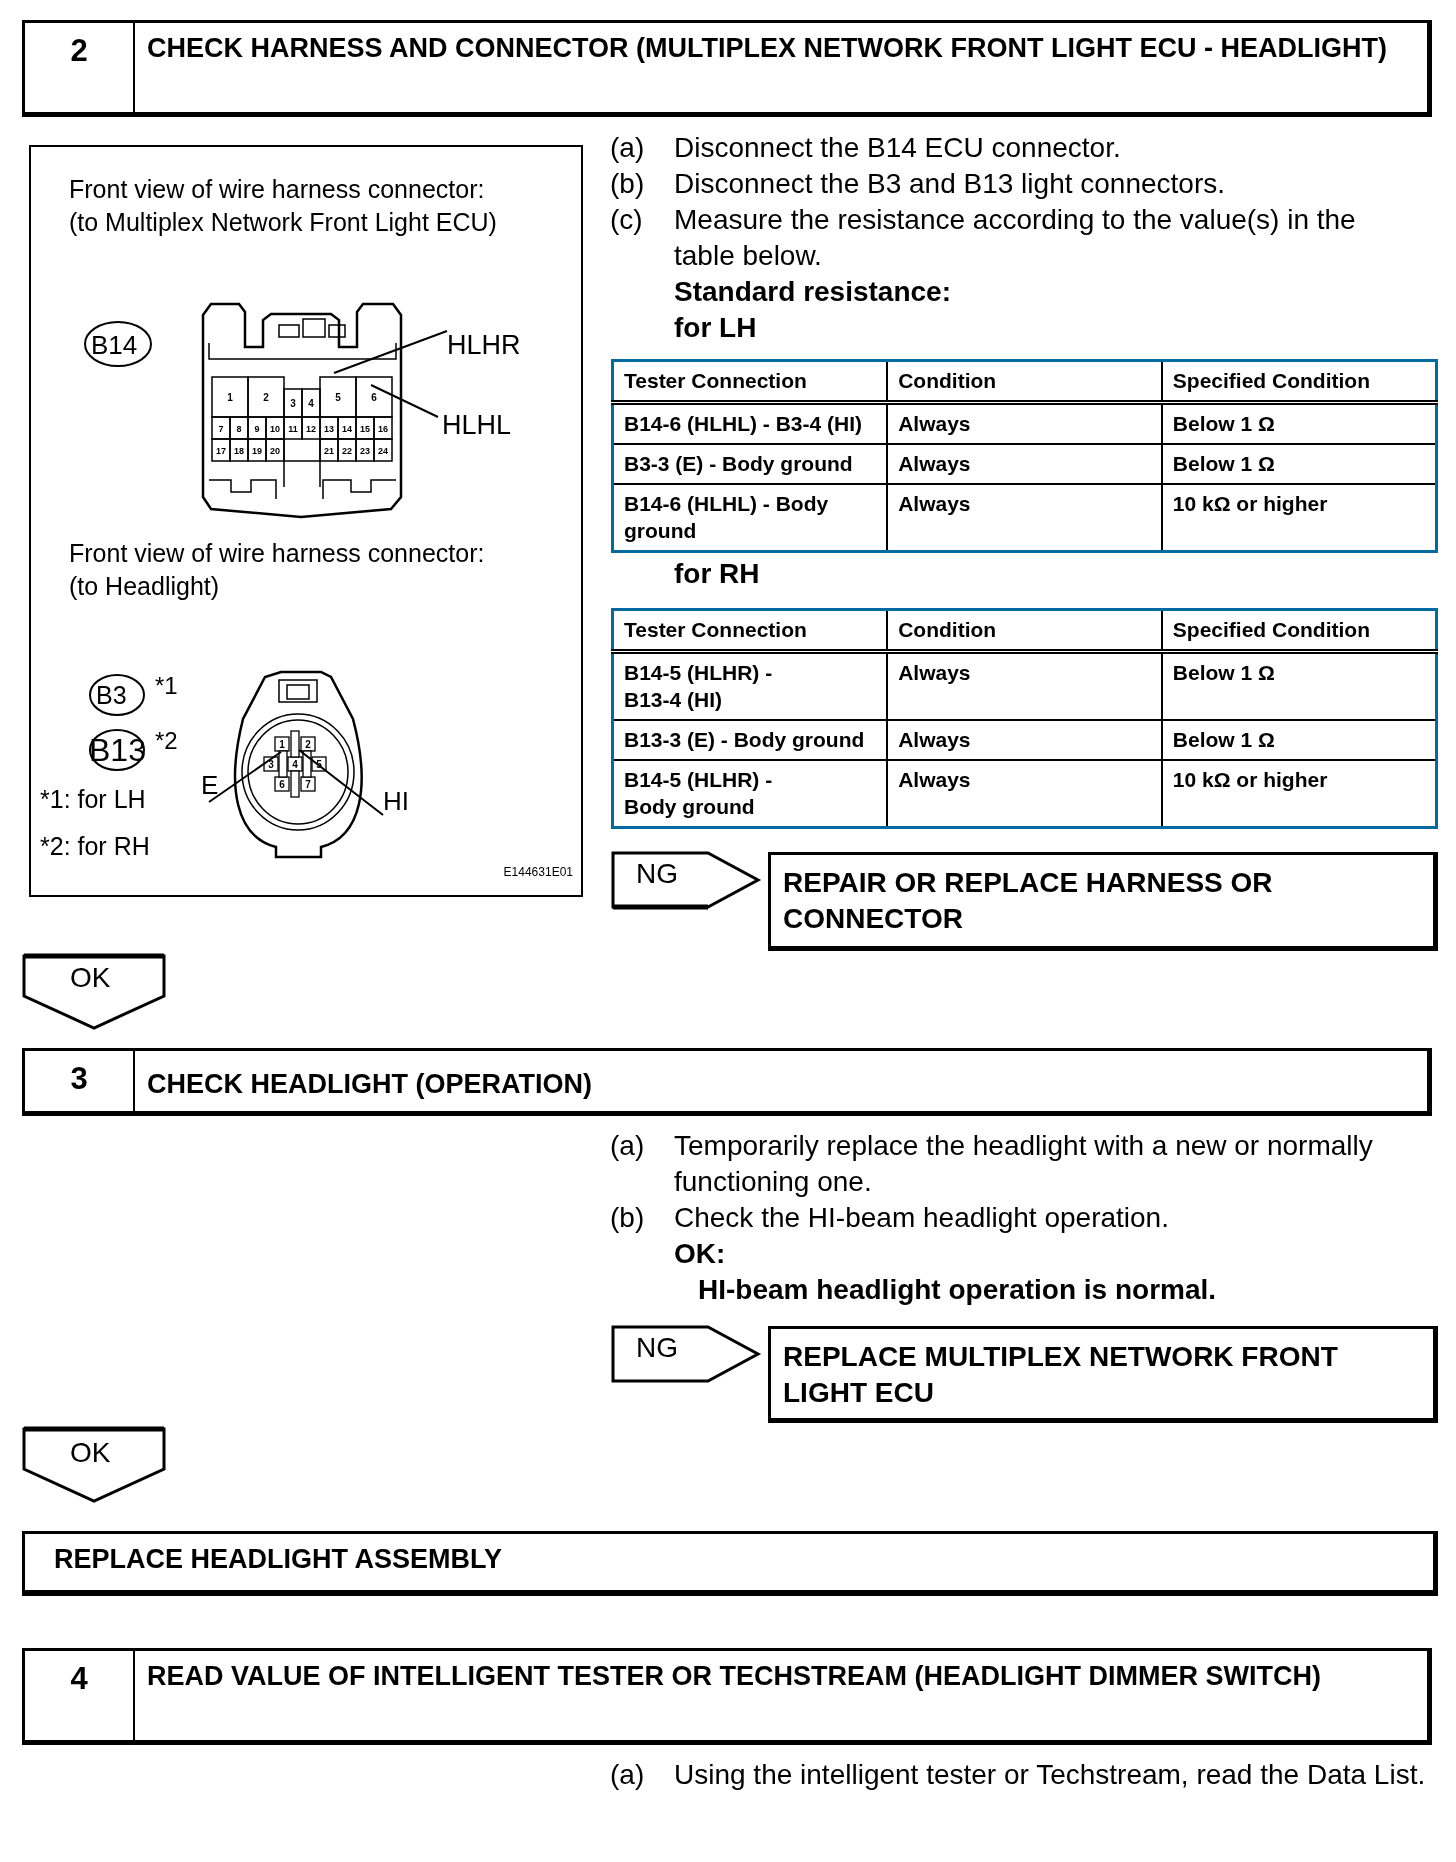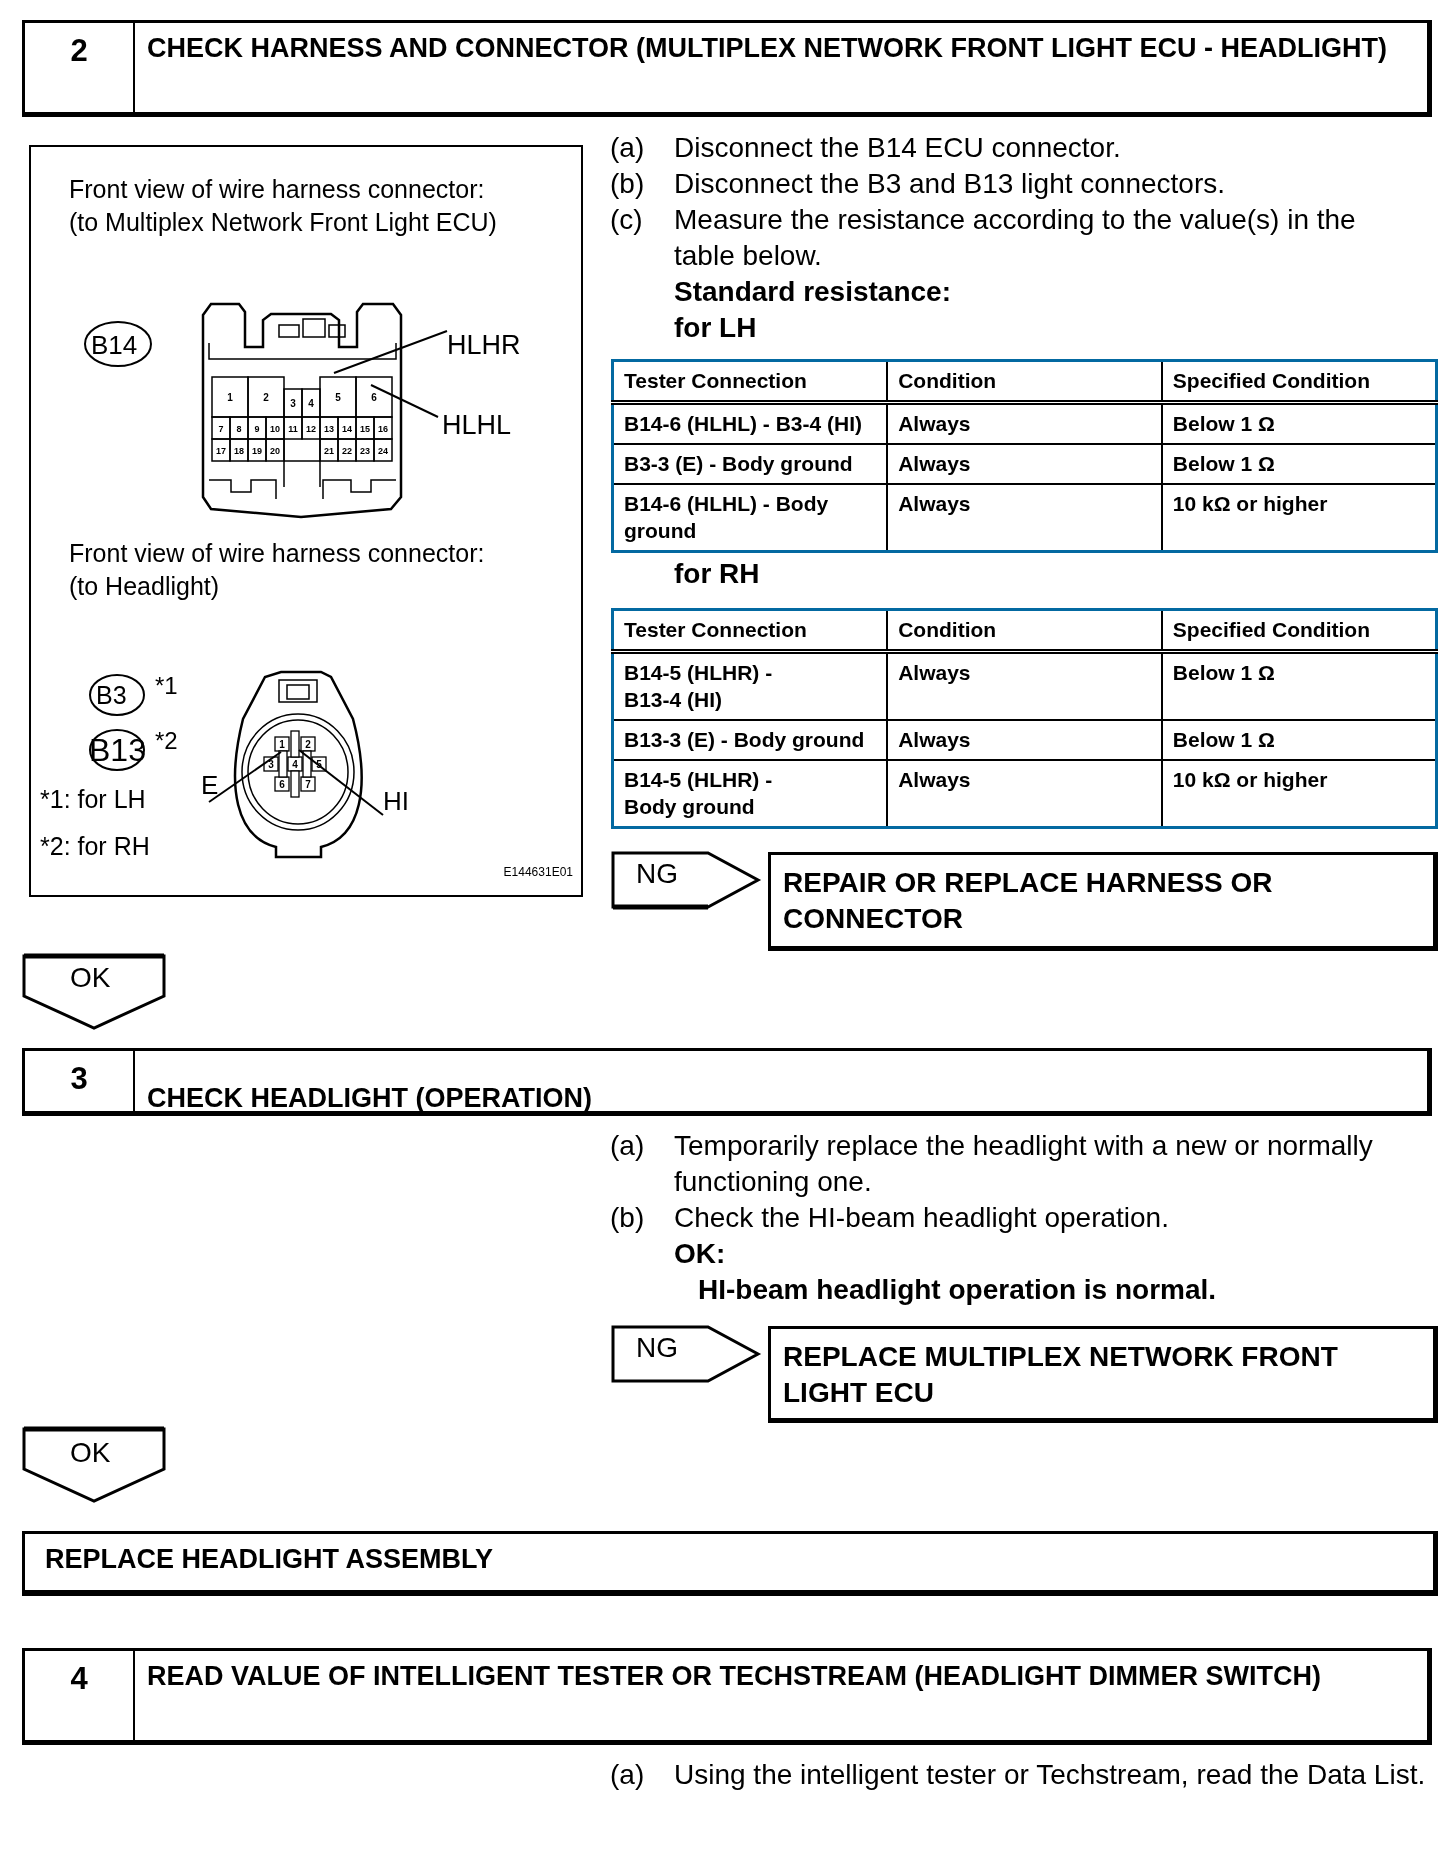--- a/index.html
+++ b/index.html
@@ -2,21 +2,21 @@
 <html><head>
 <meta charset="utf-8">
 <style>
   html, body { margin:0; padding:0; background:#ffffff; }
   body { width:1456px; height:1862px; position:relative; overflow:hidden;
          font-family:"Liberation Sans", sans-serif; color:#000; }
   .abs { position:absolute; }
   .hdr { position:absolute; left:22px; width:1410px; border:3px solid #000; border-right-width:5px; border-bottom-width:5px; box-sizing:border-box; display:flex; }
   .hdr .num { width:110px; border-right:2px solid #000; font-weight:bold; font-size:31px; text-align:center; padding-top:10px; box-sizing:border-box; }
   .hdr .ttl { flex:1; font-weight:bold; font-size:27px; line-height:35px; padding:8px 10px 0 12px; }
-  .plain { position:absolute; left:22px; width:1416px; border:3px solid #000; border-right-width:5px; border-bottom-width:6px; box-sizing:border-box; font-weight:bold; font-size:27px; padding:10px 20px; }
+  .plain { position:absolute; left:22px; width:1416px; border:3px solid #000; border-right-width:5px; border-bottom-width:6px; box-sizing:border-box; font-weight:bold; font-size:27px; padding:10px 29px; }
   .steps { position:absolute; left:610px; width:830px; font-size:28px; line-height:36px; }
   .step { display:flex; }
   .step .lbl { width:64px; flex:none; }
   .step .txt { flex:1; }
   .bold { font-weight:bold; }
   table.spec { position:absolute; left:611px; width:827px; border-collapse:collapse; font-size:21px; font-weight:bold; }
   table.spec td, table.spec th { border:2px solid #000; text-align:left; vertical-align:top; padding:5px 10px 6px 10px; line-height:27px; width:33.3%; }
   table.spec thead th { border-bottom:5px double #000; }
   table.spec { border:3px solid #0369a1; }
   .result { position:absolute; left:768px; width:670px; border:3px solid #000; border-right-width:5px; border-bottom-width:5px; box-sizing:border-box; font-weight:bold; font-size:28px; line-height:36px; padding:10px 12px; }
@@ -232,21 +232,21 @@
 <div class="result" style="top:852px;height:99px;padding-right:56px;">REPAIR OR REPLACE HARNESS OR CONNECTOR</div>
 
 <svg class="abs" style="left:20px;top:952px;" width="150" height="80">
   <path d="M4,4 L144,4 L144,44 L74,76 L4,44 Z" fill="#fff" stroke="#000" stroke-width="3"></path>
   <line x1="4" y1="4" x2="144" y2="4" stroke="#000" stroke-width="5"></line>
 </svg>
 <div class="arrow-label" style="left:70px;top:962px;">OK</div>
 
 <div class="hdr" style="top:1048px;height:68px;">
   <div class="num">3</div>
-  <div class="ttl" style="padding-top:30px;border-radius:30px;">CHECK HEADLIGHT (OPERATION)</div>
+  <div class="ttl" style="padding-top:16px;border-radius:30px;">CHECK HEADLIGHT (OPERATION)</div>
 </div>
 
 <div class="steps" style="top:1128px;">
   <div class="step">
     <span class="lbl">(a)</span>
     <span class="txt">Temporarily replace the headlight with a new or normally functioning one.</span>
   </div>
   <div class="step">
     <span class="lbl">(b)</span>
     <span class="txt">Check the HI-beam headlight operation.</span>

